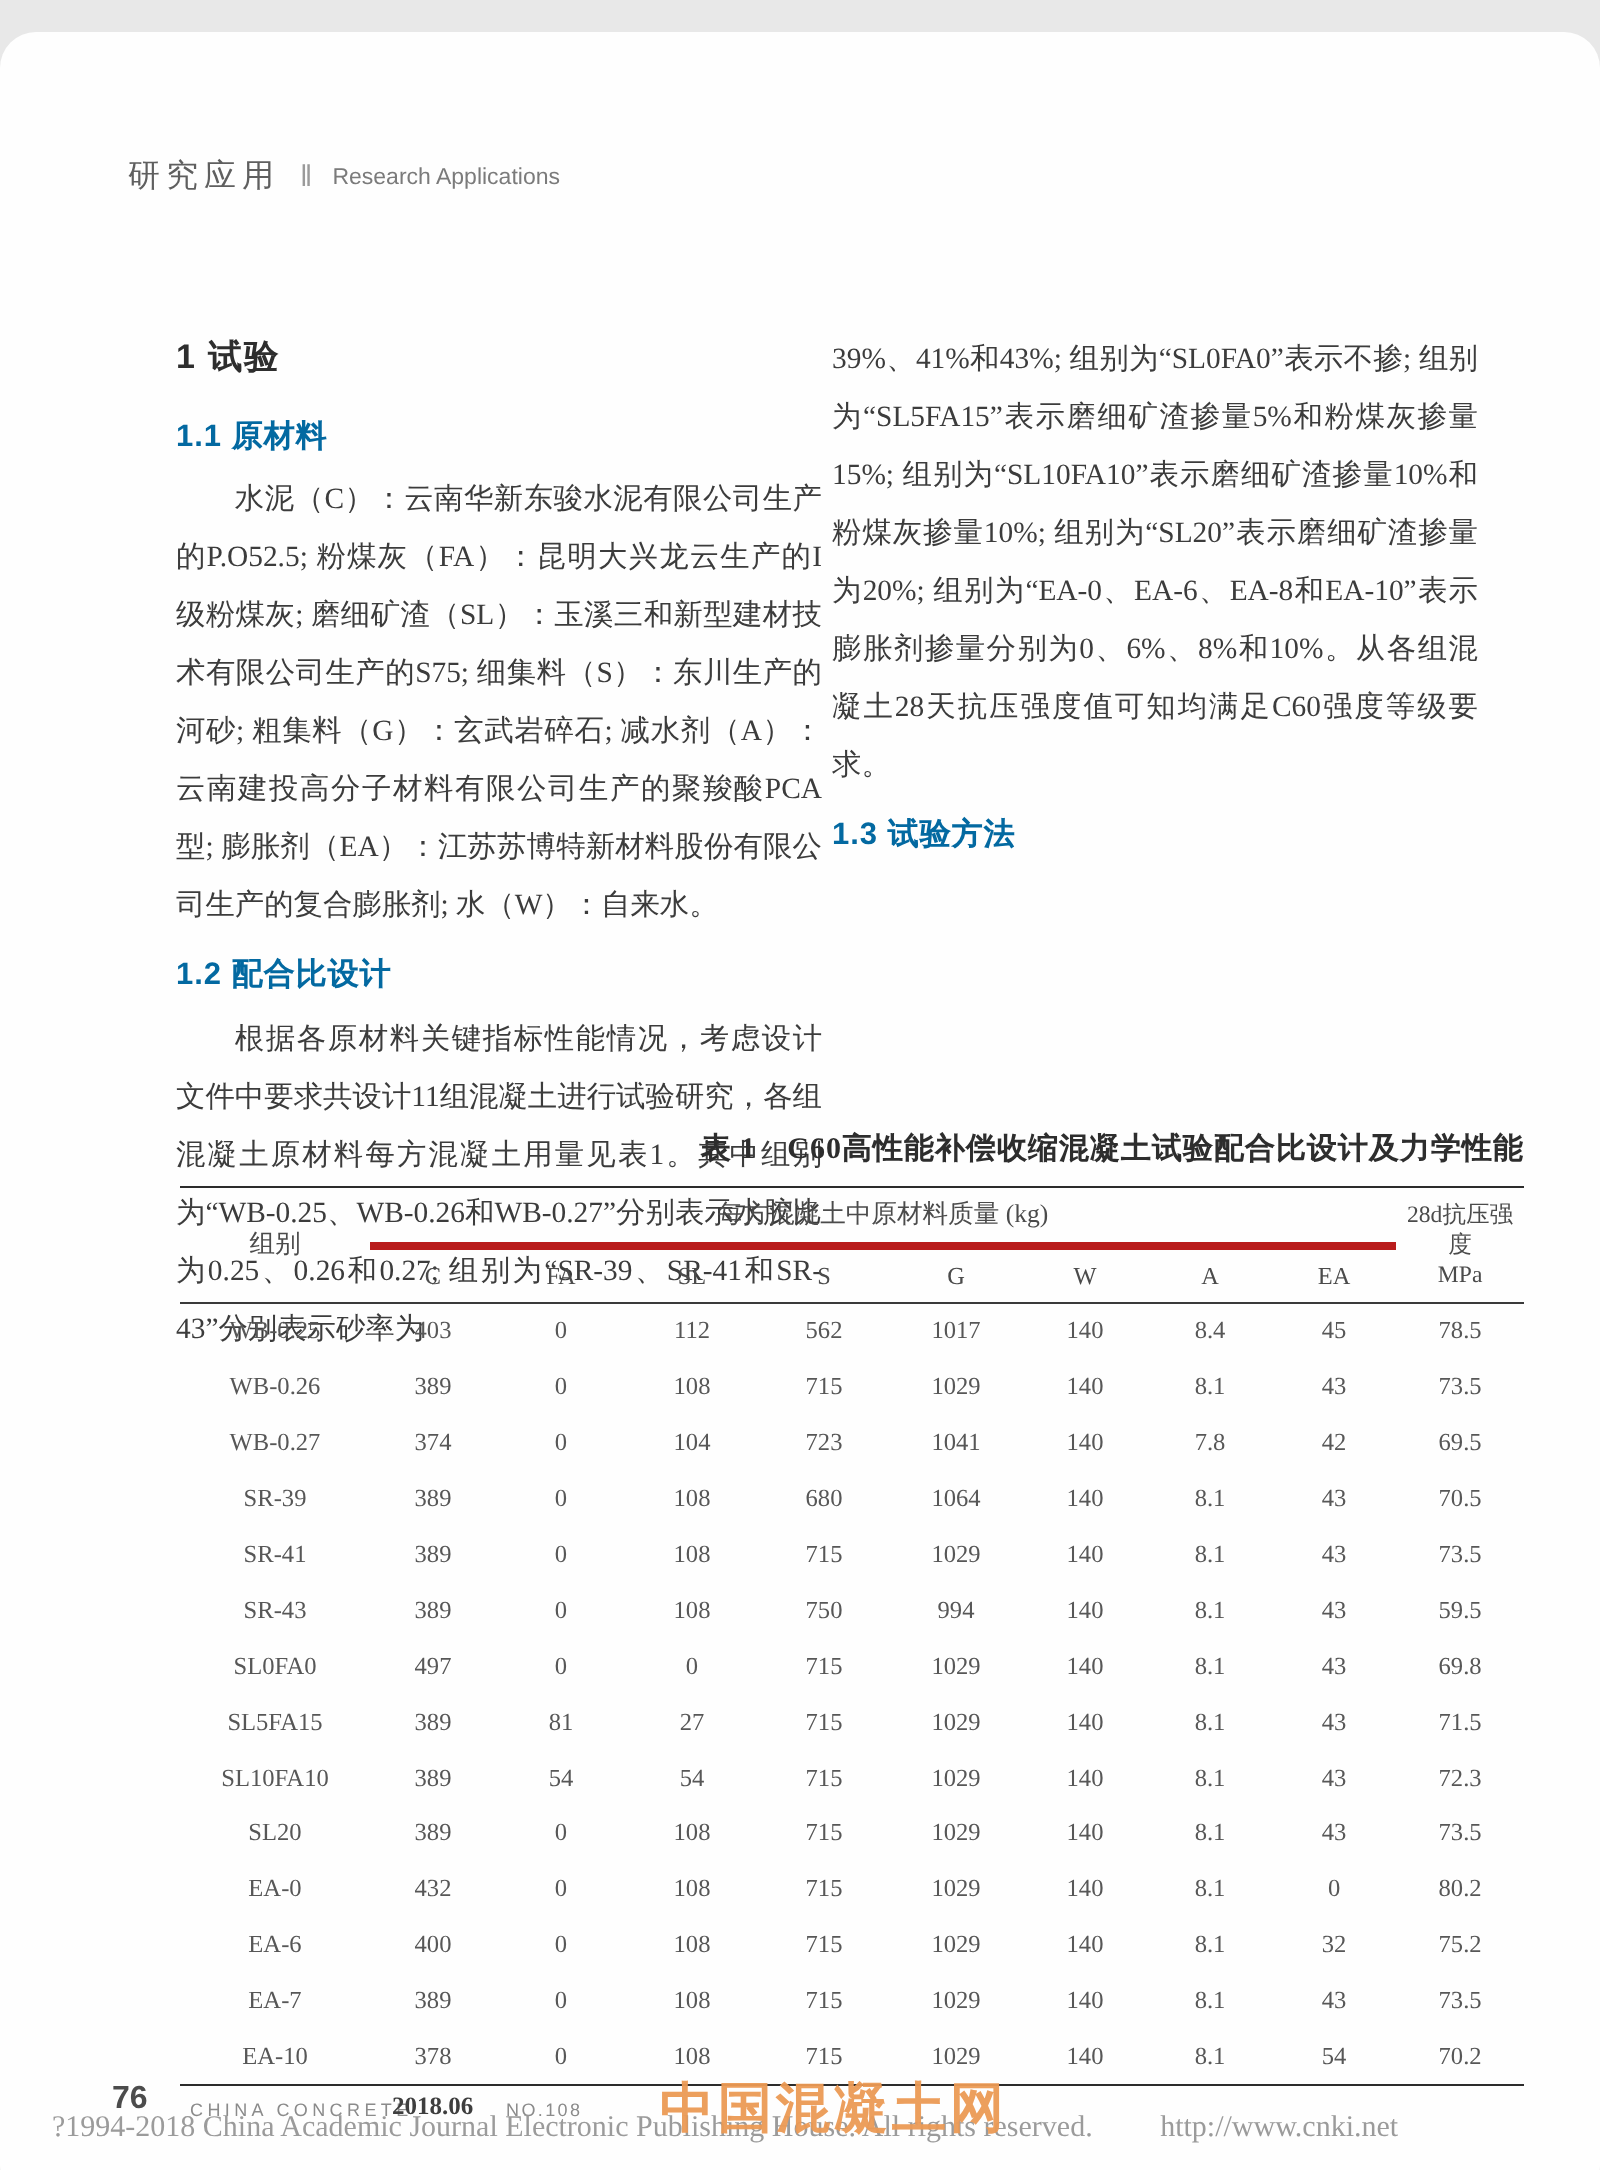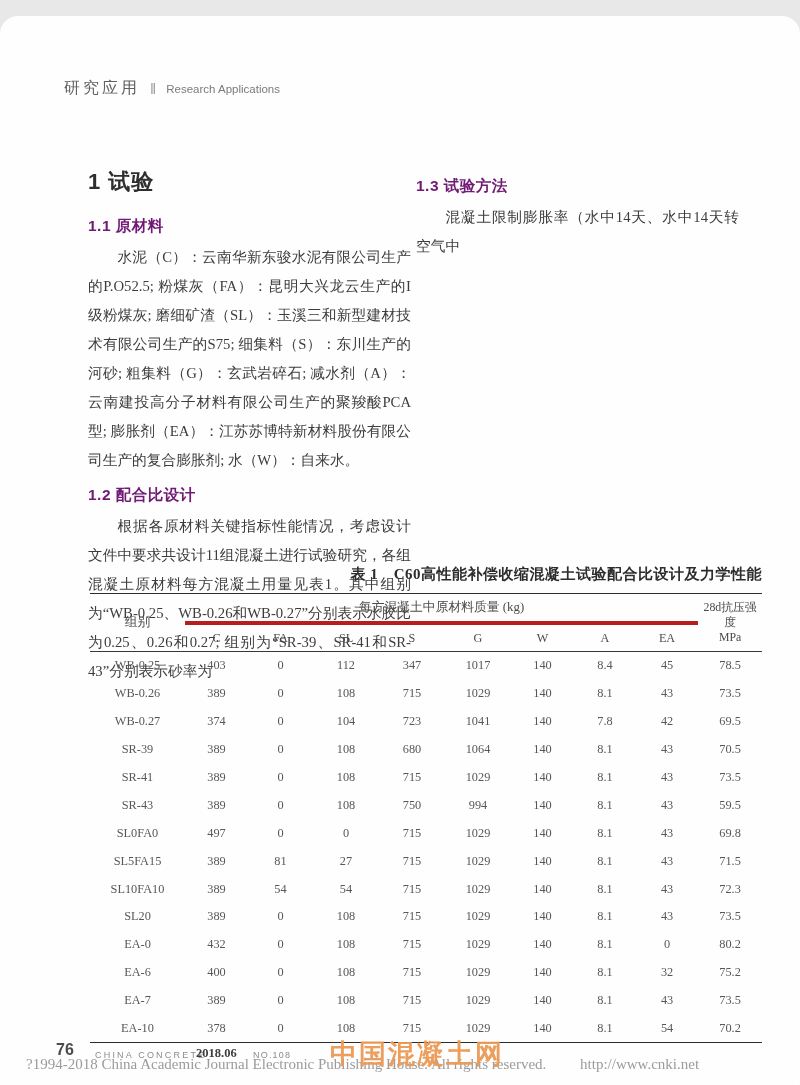--- a/index.html
+++ b/index.html
@@ -11,24 +11,24 @@
   
   .doc-header{position:absolute;left:64px;top:62px;display:flex;align-items:center;gap:10px;
     font-family:"Liberation Sans","DejaVu Sans",sans-serif;}
   .cat-cn{font-size:16px;letter-spacing:3px;color:#5f5f5f;}
   .hdr-divider{color:#9a9a9a;font-size:15px;}
   .cat-en{font-size:11.5px;color:#7b7b7b;}
   
   .col{position:absolute;width:323px;text-align:justify;font-size:14.7px;line-height:29px;color:#3c3c3c;}
   .col-left{left:88px;top:152px;}
   .col-right{left:416px;top:150px;}
-  .sec-title{font-family:"Liberation Sans","DejaVu Sans",sans-serif;font-size:22px;font-weight:bold;
+  .sec-title{font-family:"Liberation Sans","DejaVu Sans",sans-serif;font-size:17px;font-weight:bold;
     color:#2e2e2e;margin:0 0 20px;line-height:1.25;letter-spacing:1px;}
   .sub-title{font-family:"Liberation Sans","DejaVu Sans",sans-serif;font-size:15.5px;font-weight:bold;
-    color:#701a75;margin:10px 0 7px;line-height:1.3;letter-spacing:.5px;}
+    color:#0369a1;margin:10px 0 7px;line-height:1.3;letter-spacing:.5px;}
   .col p{margin:0;}
   .p-indent{text-indent:2em;}
   
   .tbl-wrap{position:absolute;left:90px;top:549px;width:672px;}
   .tbl-title{text-align:right;font-weight:bold;font-size:15px;color:#2d2d2d;margin:0 0 9px;letter-spacing:.5px;}
   table.mix{width:100%;border-collapse:collapse;table-layout:fixed;font-size:12.3px;color:#575757;
     border-top:1.6px solid #2c2c2c;border-bottom:1.6px solid #2c2c2c;}
   table.mix thead{border-bottom:1.1px solid #3a3a3a;}
   table.mix th{font-weight:normal;color:#4b4b4b;text-align:center;}
   .group-h{font-size:12.8px;}
@@ -63,22 +63,22 @@
 
   <div class="col col-left">
     <h2 class="sec-title">1 试验</h2>
     <h3 class="sub-title">1.1 原材料</h3>
     <p class="p-indent">水泥（C）：云南华新东骏水泥有限公司生产的P.O52.5; 粉煤灰（FA）：昆明大兴龙云生产的I级粉煤灰; 磨细矿渣（SL）：玉溪三和新型建材技术有限公司生产的S75; 细集料（S）：东川生产的河砂; 粗集料（G）：玄武岩碎石; 减水剂（A）：云南建投高分子材料有限公司生产的聚羧酸PCA型; 膨胀剂（EA）：江苏苏博特新材料股份有限公司生产的复合膨胀剂; 水（W）：自来水。</p>
     <h3 class="sub-title">1.2 配合比设计</h3>
     <p class="p-indent">根据各原材料关键指标性能情况，考虑设计文件中要求共设计11组混凝土进行试验研究，各组混凝土原材料每方混凝土用量见表1。其中组别为“WB-0.25、WB-0.26和WB-0.27”分别表示水胶比为0.25、0.26和0.27; 组别为“SR-39、SR-41和SR-43”分别表示砂率为</p>
   </div>
 
   <div class="col col-right">
+    <p>39%、41%和43%; 组别为“SL0FA0”表示不掺; 组别为“SL5FA15”表示磨细矿渣掺量5%和粉煤灰掺量15%; 组别为“SL10FA10”表示磨细矿渣掺量10%和粉煤灰掺量10%; 组别为“SL20”表示磨细矿渣掺量为20%; 组别为“EA-0、EA-6、EA-8和EA-10”表示膨胀剂掺量分别为0、6%、8%和10%。从各组混凝土28天抗压强度值可知均满足C60强度等级要求。</p>
     <h3 class="sub-title">1.3 试验方法</h3>
-    <p class="p-indent">混凝土限制膨胀率（水中14天、水中14天转空气中</p>
   </div>
 
   <div class="tbl-wrap">
     <div class="tbl-title">表 1　C60高性能补偿收缩混凝土试验配合比设计及力学性能</div>
     <table class="mix">
       <colgroup>
         <col style="width:95px">
           <col style="width:63px">
           <col style="width:65px">
           <col style="width:66px">
@@ -108,21 +108,21 @@
           <th class="mat-h">A</th>
           <th class="mat-h">EA</th>
         </tr>
       </thead>
       <tbody>
           <tr>
             <td>WB-0.25</td>
             <td>403</td>
             <td>0</td>
             <td>112</td>
-            <td>347</td>
+            <td>562</td>
             <td>1017</td>
             <td>140</td>
             <td>8.4</td>
             <td>45</td>
             <td>78.5</td>
           </tr>
           <tr>
             <td>WB-0.26</td>
             <td>389</td>
             <td>0</td>

